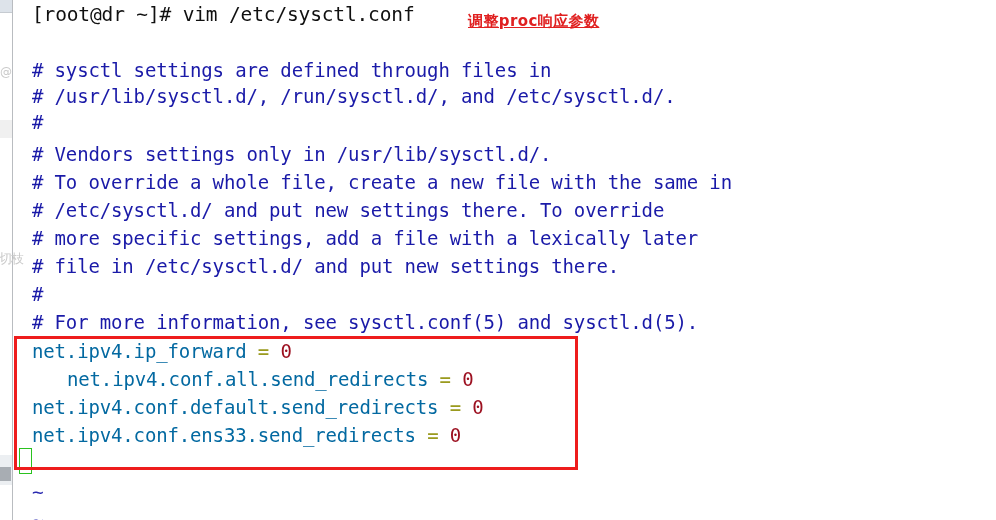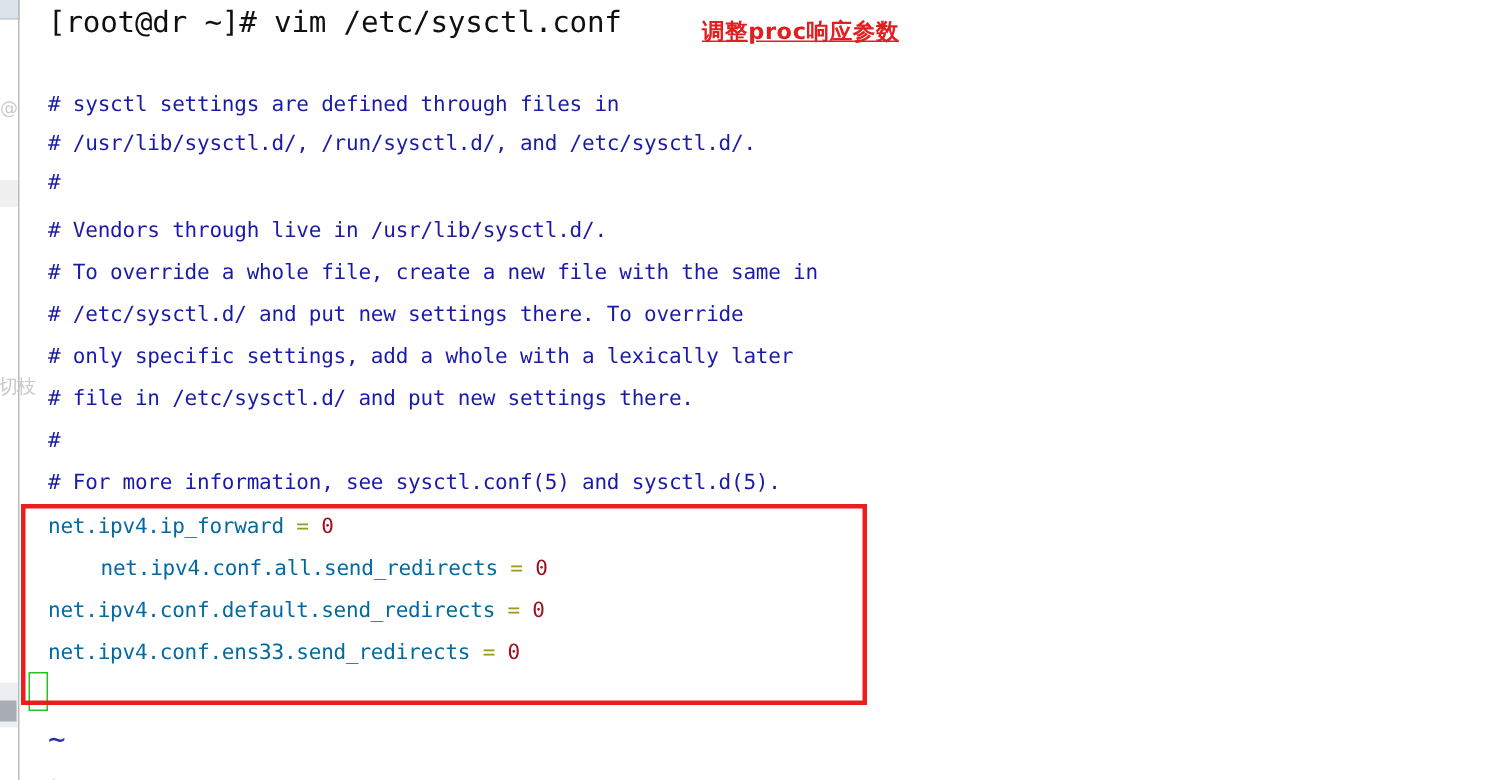--- a/index.html
+++ b/index.html
@@ -91,21 +91,21 @@
     width: 982px;
     height: 512px;
     margin-left: 14px;
   }
 
   .line {
     position: absolute;
     left: 4px;
     white-space: pre;
     font-family: "DejaVu Sans Mono", "Liberation Mono", monospace;
-    font-size: 14px;
+    font-size: 19px;
     line-height: 25px;
     letter-spacing: -0.15px;
   }
 
   .prompt-line {
     color: #101010;
     font-size: 19.5px;
   }
 
   .comment {
@@ -177,27 +177,27 @@
   <div class="term">
 
     <div class="line prompt-line" style="top: 2px;">[root@dr ~]# vim /etc/sysctl.conf</div>
 
     <div class="line comment" style="top: 58px;"># sysctl settings are defined through files in</div>
 
     <div class="line comment" style="top: 84px;"># /usr/lib/sysctl.d/, /run/sysctl.d/, and /etc/sysctl.d/.</div>
 
     <div class="line comment" style="top: 110px;">#</div>
 
-    <div class="line comment" style="top: 142px;"># Vendors through live in /usr/lib/sysctl.d/.</div>
+    <div class="line comment" style="top: 142px;"># Vendors settings only in /usr/lib/sysctl.d/.</div>
 
     <div class="line comment" style="top: 170px;"># To override a whole file, create a new file with the same in</div>
 
     <div class="line comment" style="top: 198px;"># /etc/sysctl.d/ and put new settings there. To override</div>
 
-    <div class="line comment" style="top: 226px;"># only specific settings, add a whole with a lexically later</div>
+    <div class="line comment" style="top: 226px;"># more specific settings, add a file with a lexically later</div>
 
     <div class="line comment" style="top: 254px;"># file in /etc/sysctl.d/ and put new settings there.</div>
 
     <div class="line comment" style="top: 282px;">#</div>
 
     <div class="line comment" style="top: 310px;"># For more information, see sysctl.conf(5) and sysctl.d(5).</div>
 
     <div class="line" style="top: 339px;"><span class="cfg-key">net.ipv4.ip_forward</span><span> </span><span class="cfg-eq">=</span><span> </span><span class="cfg-val">0</span></div>
 
     <div class="line" style="top: 367px; padding-left: 35px;"><span class="cfg-key">net.ipv4.conf.all.send_redirects</span><span> </span><span class="cfg-eq">=</span><span> </span><span class="cfg-val">0</span></div>

